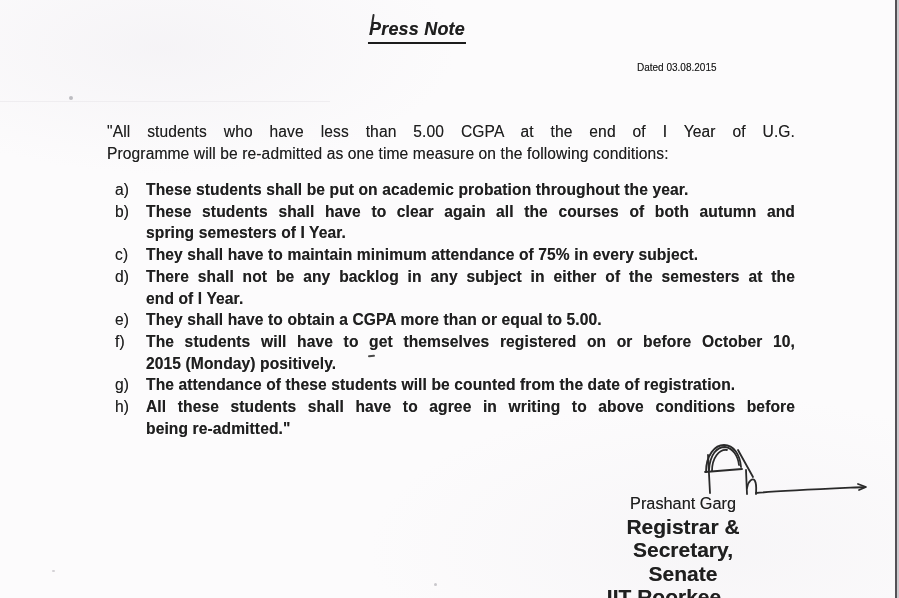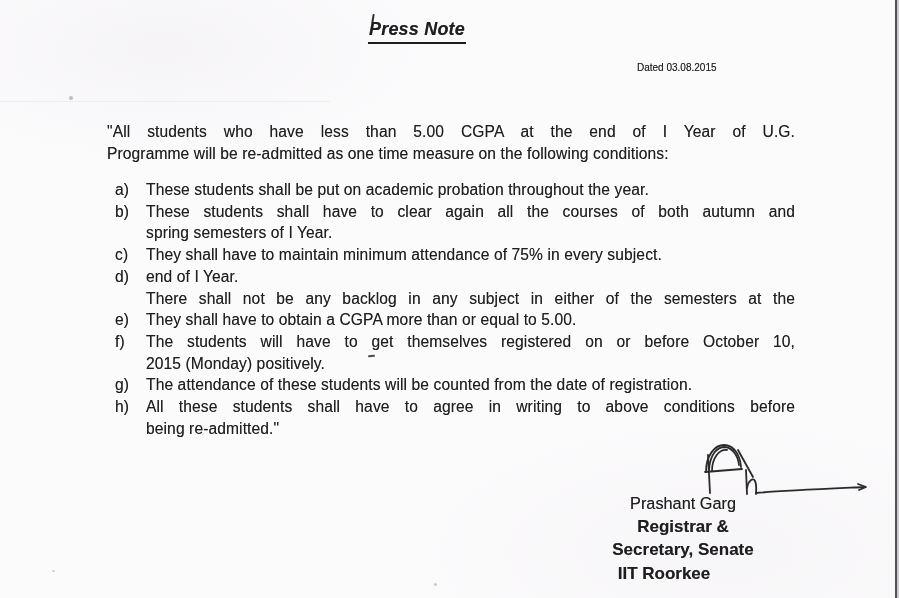--- a/index.html
+++ b/index.html
@@ -31,30 +31,30 @@
   .intro{
     position:absolute;left:107px;top:121px;width:688px;
     font-size:15.6px;line-height:21.6px;letter-spacing:.1px;
   }
   .cond-list{
     position:absolute;left:107px;top:179px;width:690px;
     font-size:15.6px;line-height:21.7px;letter-spacing:.1px;
   }
   .cond-row{display:flex;margin-left:8px;}
   .cond-label{width:31px;flex:0 0 31px;}
-  .cond-lines{width:649px;flex:0 0 649px;}
+  .cond-lines{width:649px;flex:0 0 649px;font-weight:bold;}
   .line{display:block;}
   .just{text-align:justify;text-align-last:justify;}
   .sig-svg{position:absolute;left:693px;top:441px;}
   .sig-block{
     position:absolute;left:600px;top:492px;width:166px;
     text-align:center;line-height:23.2px;
   }
   .sig-name{font-size:16.3px;font-weight:400;}
-  .sig-role{font-size:17px;font-weight:bold;}
+  .sig-role{font-size:21px;font-weight:bold;}
   .sig-role.shift{padding-right:38px;}
   
   .edge-dark{position:absolute;top:0;bottom:0;right:2px;width:2px;background:#545156;}
   .edge-light{position:absolute;top:0;bottom:0;right:0;width:2px;background:#cbc9cd;}
   .speck1{position:absolute;left:69px;top:96px;width:4px;height:4px;background:#8d8c94;opacity:.55;border-radius:2px;}
   .streak{position:absolute;left:0;top:101px;width:330px;height:1px;background:#efedf0;}
   .dash-mark{position:absolute;left:368px;top:355px;width:7px;height:2px;background:#4a4a4a;transform:rotate(-6deg);border-radius:1px;}
   .speck2{position:absolute;left:434px;top:583px;width:3px;height:3px;background:#c9c7cc;border-radius:2px;}
   .speck3{position:absolute;left:52px;top:570px;width:3px;height:2px;background:#d4d2d6;border-radius:1px;}
 </style>
@@ -93,22 +93,22 @@
     <div class="cond-row">
       <span class="cond-label">c)</span>
       <span class="cond-lines">
           <span class="line">They shall have to maintain minimum attendance of 75% in every subject.</span>
         </span>
     </div>
 
     <div class="cond-row">
       <span class="cond-label">d)</span>
       <span class="cond-lines">
+        <span class="line just">There shall not be any backlog in any subject in either of the semesters at the</span>
         <span class="line">end of I Year.</span>
-        <span class="line just">There shall not be any backlog in any subject in either of the semesters at the</span>
       </span>
     </div>
 
     <div class="cond-row">
       <span class="cond-label">e)</span>
       <span class="cond-lines">
           <span class="line">They shall have to obtain a CGPA more than or equal to 5.00.</span>
         </span>
     </div>
 

